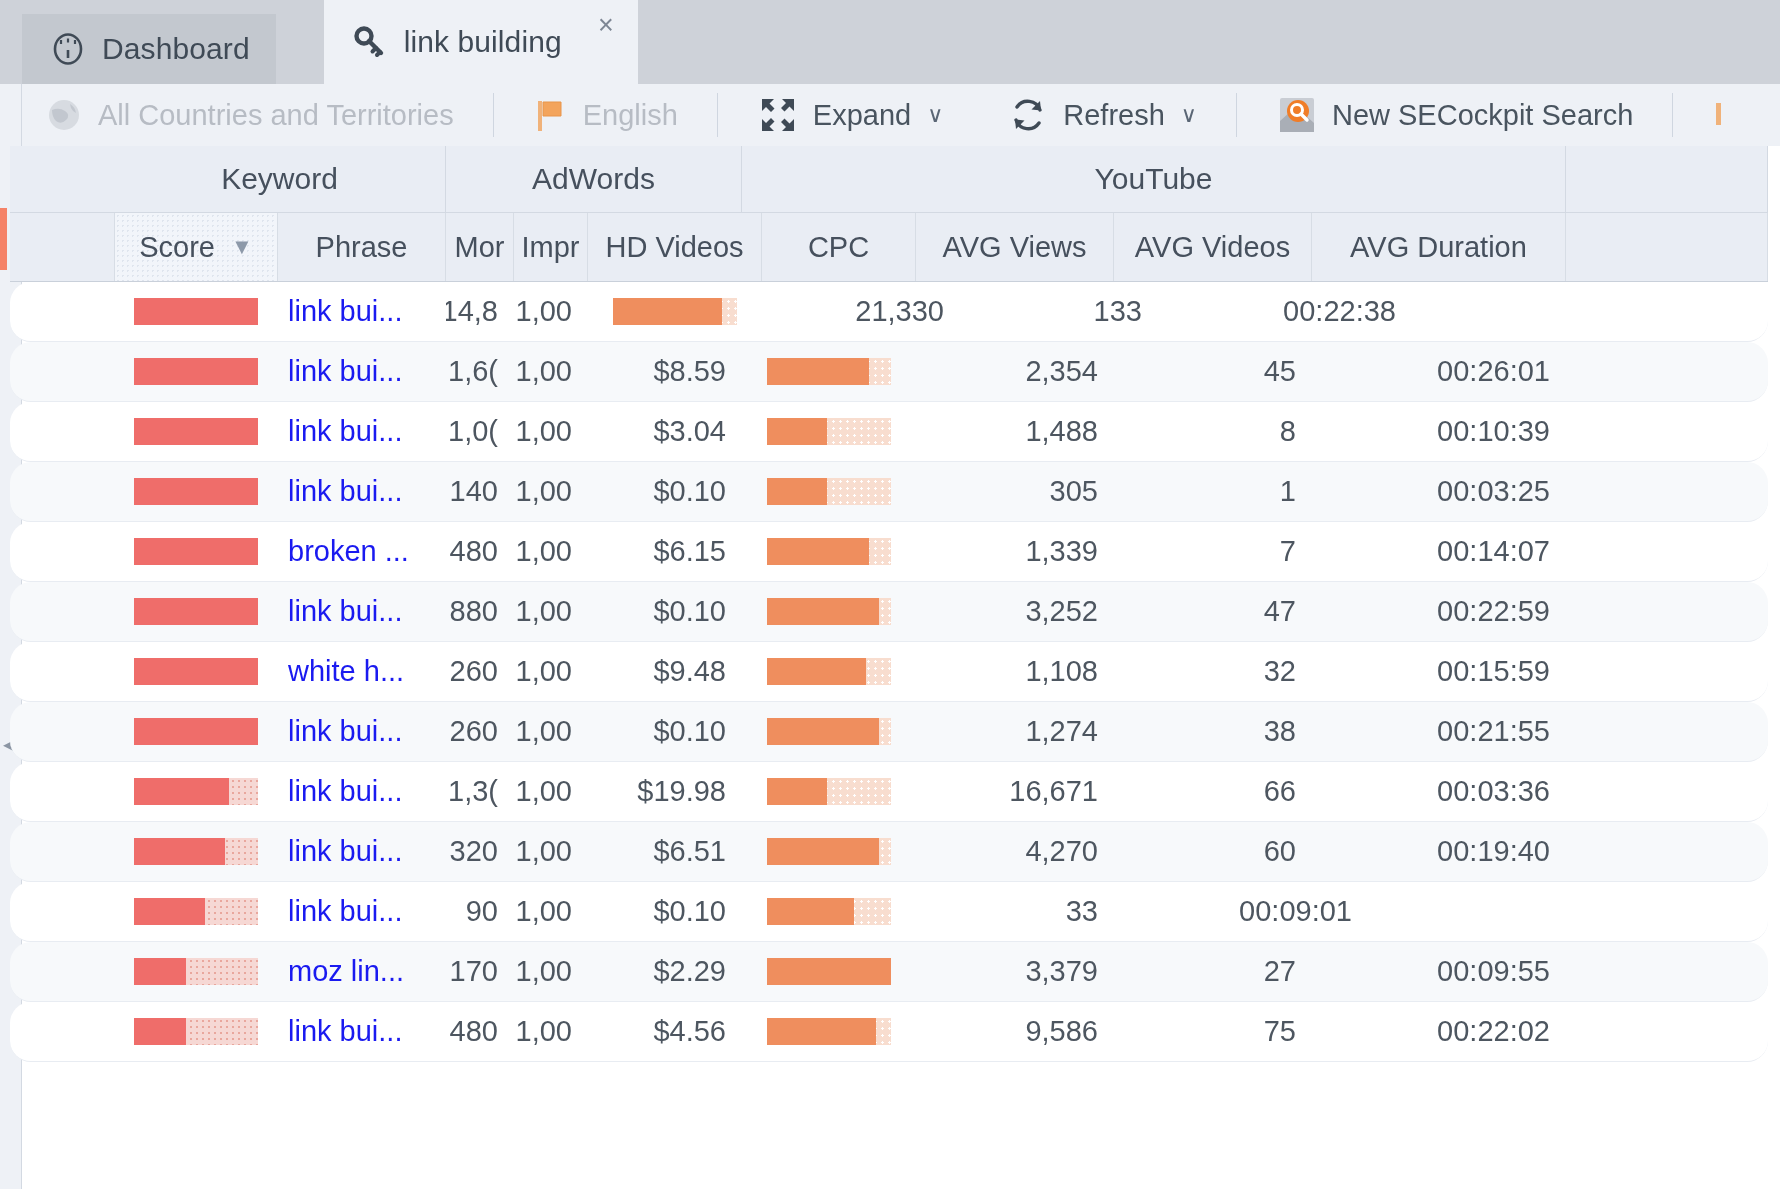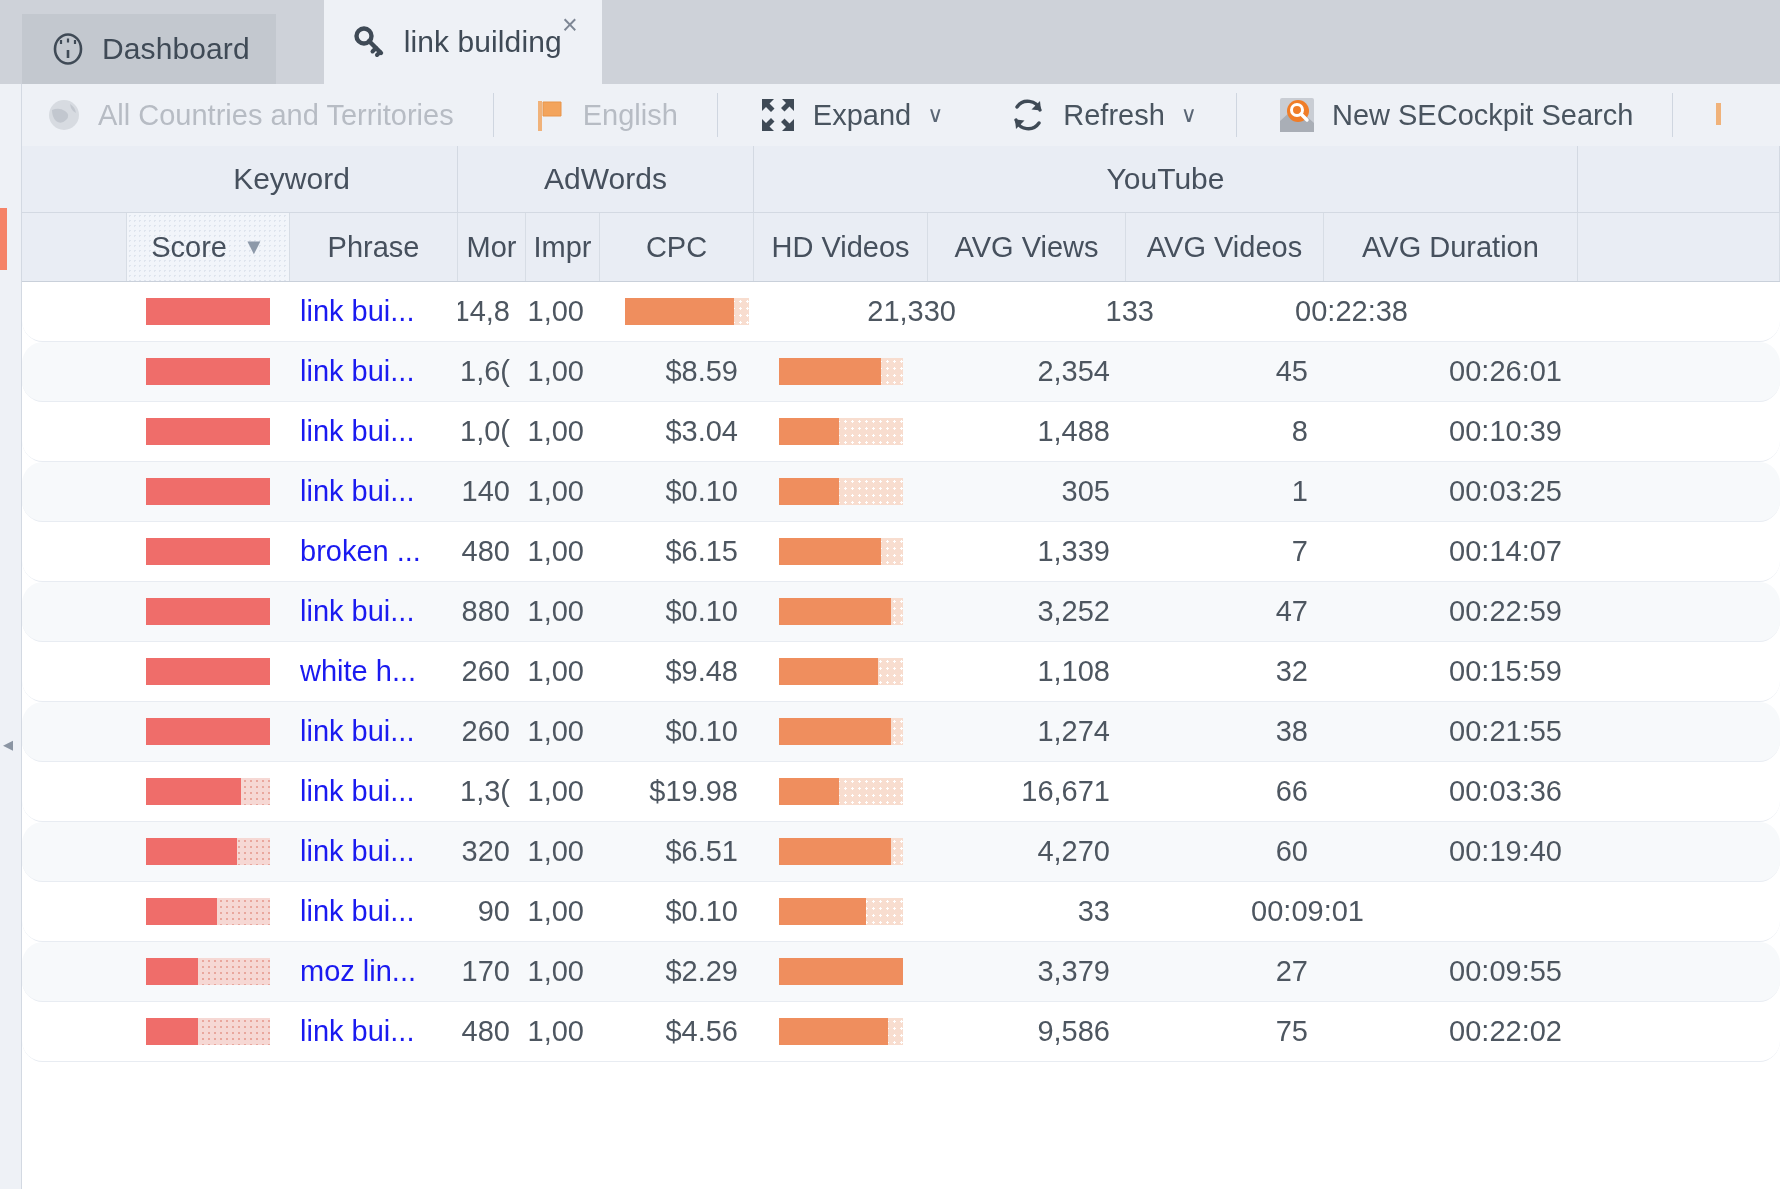--- a/index.html
+++ b/index.html
@@ -28,21 +28,21 @@
     height: 70px;
     padding: 0 26px;
     box-sizing: border-box;
     font-size: 30px;
     color: #3f4a56;
     cursor: default;
   }
   .tab.inactive { background: #c3c8cf; height: 70px; margin-top: 14px; }
   .tab.active {
     background: #eef1f6; height: 84px; margin-top: 0;
-    padding-right: 40px;
+    padding-right: 76px;
   }
   .tab-icon { display: inline-flex; align-items: center; justify-content: center; width: 40px; height: 40px; margin-right: 14px; }
   .tab-label { white-space: nowrap; letter-spacing: .1px; }
   .tab-close {
     position: absolute; right: 24px; top: 12px;
     font-size: 27px; color: #7d8694; line-height: 1;
     cursor: pointer; font-family: "Liberation Sans", sans-serif;
   }
 
   
@@ -81,21 +81,21 @@
     position: absolute; left: 0; top: 124px;
     width: 7px; height: 62px; background: #f58368;
   }
   .rail-arrow {
     position: absolute; left: 3px; top: 650px;
     font-size: 20px; color: #8b95a3; line-height: 1;
     cursor: pointer;
   }
 
   
-  .grid { position: absolute; left: 22px; top: 146px; width: 1758px; text-align: center; }
+  .grid { position: absolute; left: 10px; top: 146px; width: 1758px; text-align: center; }
 
   .group-row { display: flex; height: 66px; background: #e9edf4; border-bottom: 1px solid #d3d9e2; }
   .group-cell {
     display: flex; align-items: center; justify-content: center;
     font-size: 30px; color: #46505d;
     border-right: 1px solid #d3d9e2;
     box-sizing: border-box;
     cursor: default;
   }
 
@@ -302,22 +302,22 @@
 
     <div class="head-row">
       <div class="head-cell c-idx"></div>
       <div class="head-cell c-score sorted">
         <span>Score</span>
         <span class="sort-caret">▼</span>
       </div>
       <div class="head-cell c-phrase">Phrase</div>
       <div class="head-cell c-mon">Mor</div>
       <div class="head-cell c-imp">Impr</div>
+      <div class="head-cell c-hd">HD Videos</div>
       <div class="head-cell c-cpc">CPC</div>
-      <div class="head-cell c-hd">HD Videos</div>
       <div class="head-cell c-views">AVG Views</div>
       <div class="head-cell c-likes">AVG Videos</div>
       <div class="head-cell c-dur">AVG Duration</div>
       <div class="head-cell" style="flex:1"></div>
     </div>
 
     <div id="grid-body">
         <div class="row odd">
           <div class="cell c-idx"></div>
           <div class="cell c-score center">

